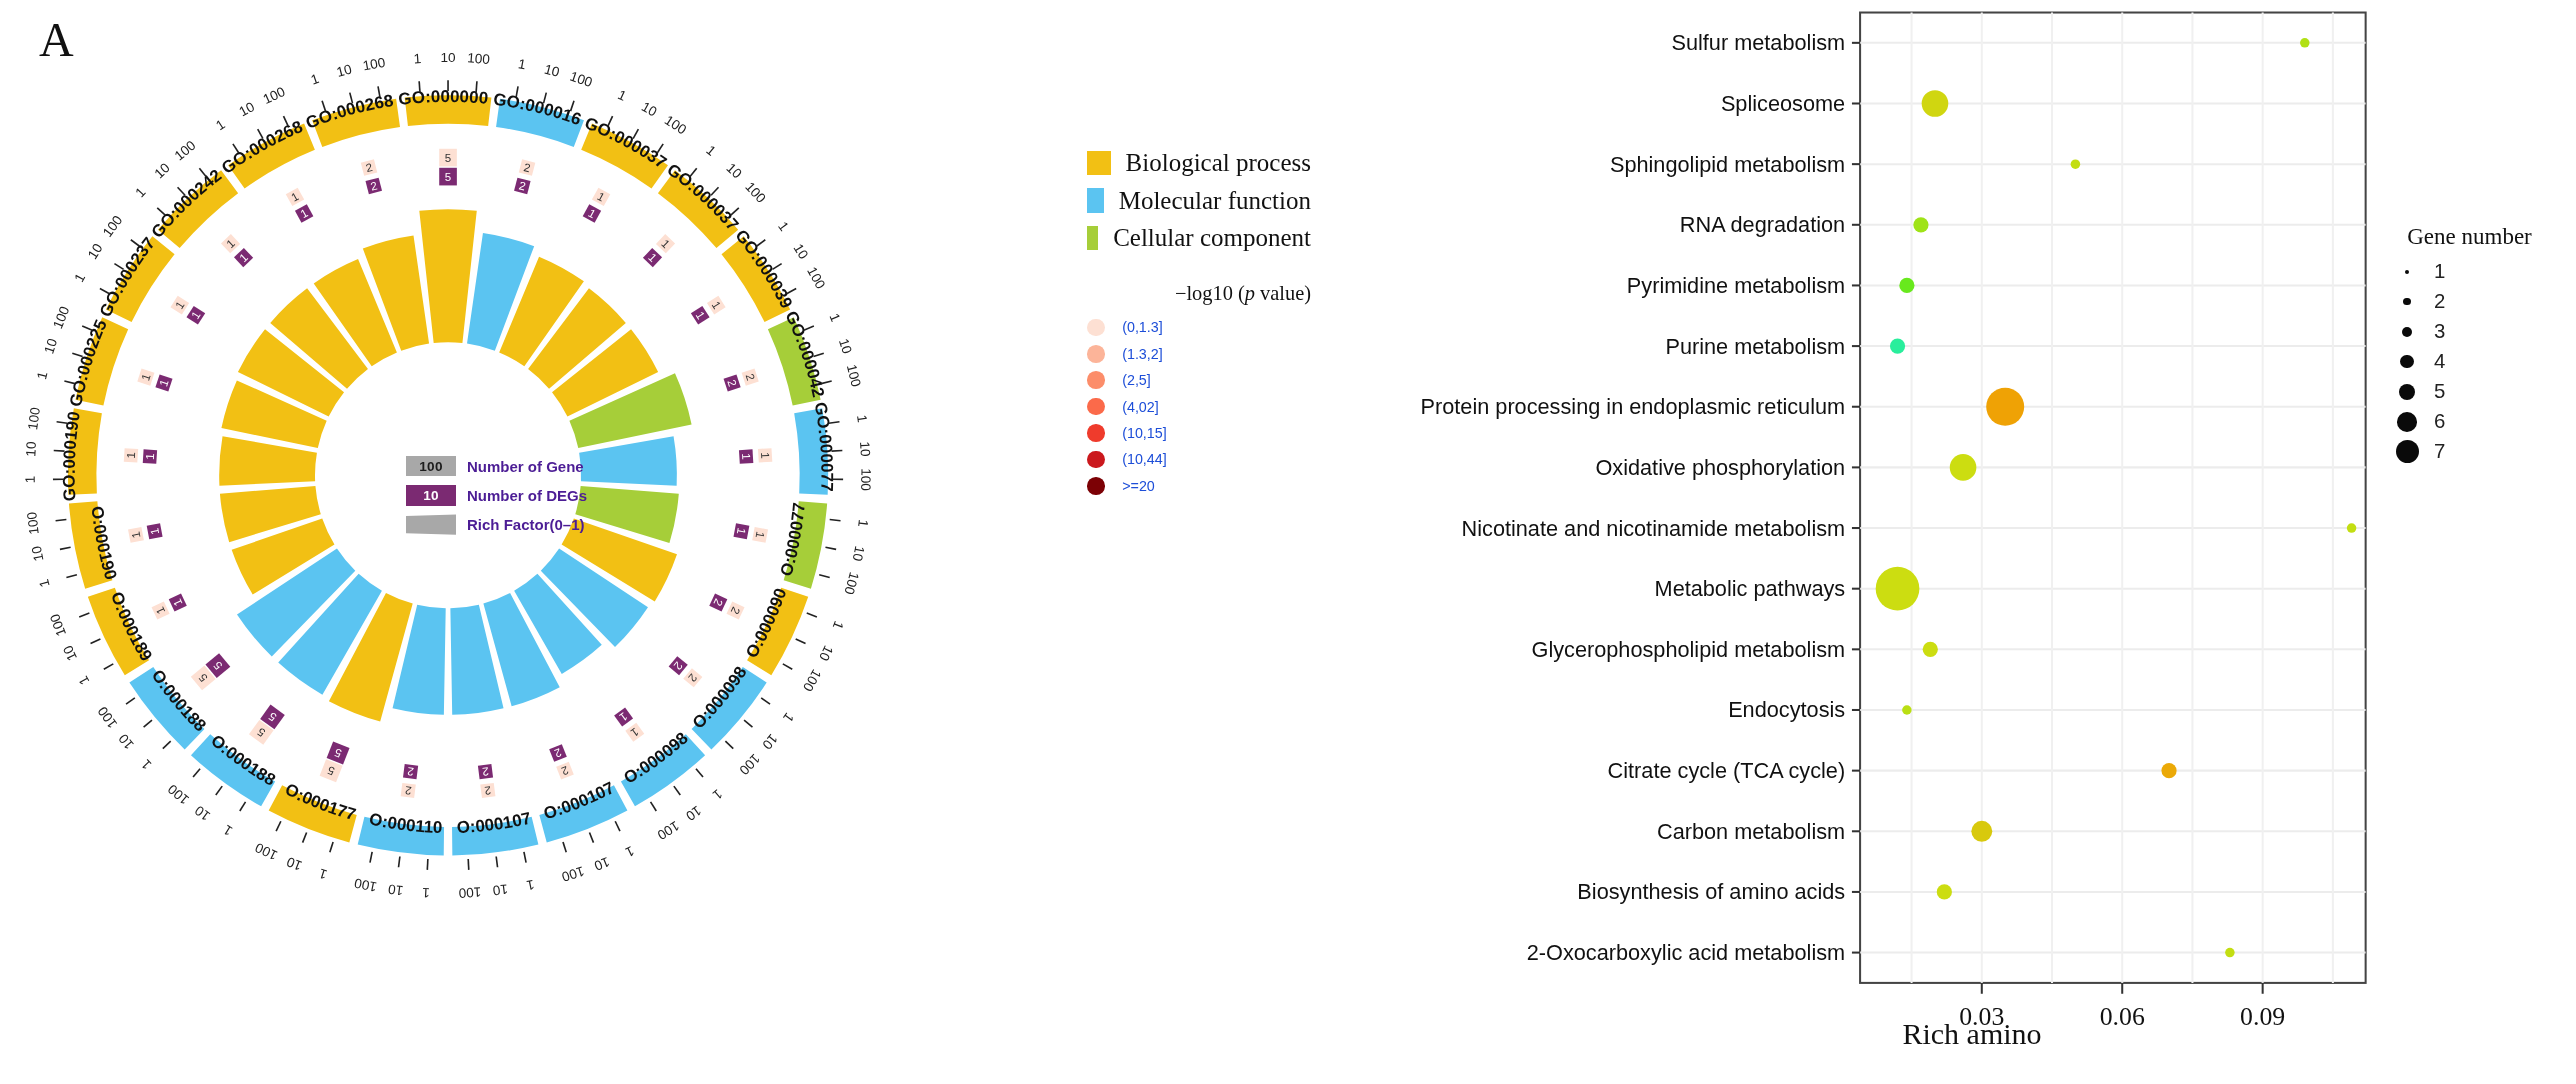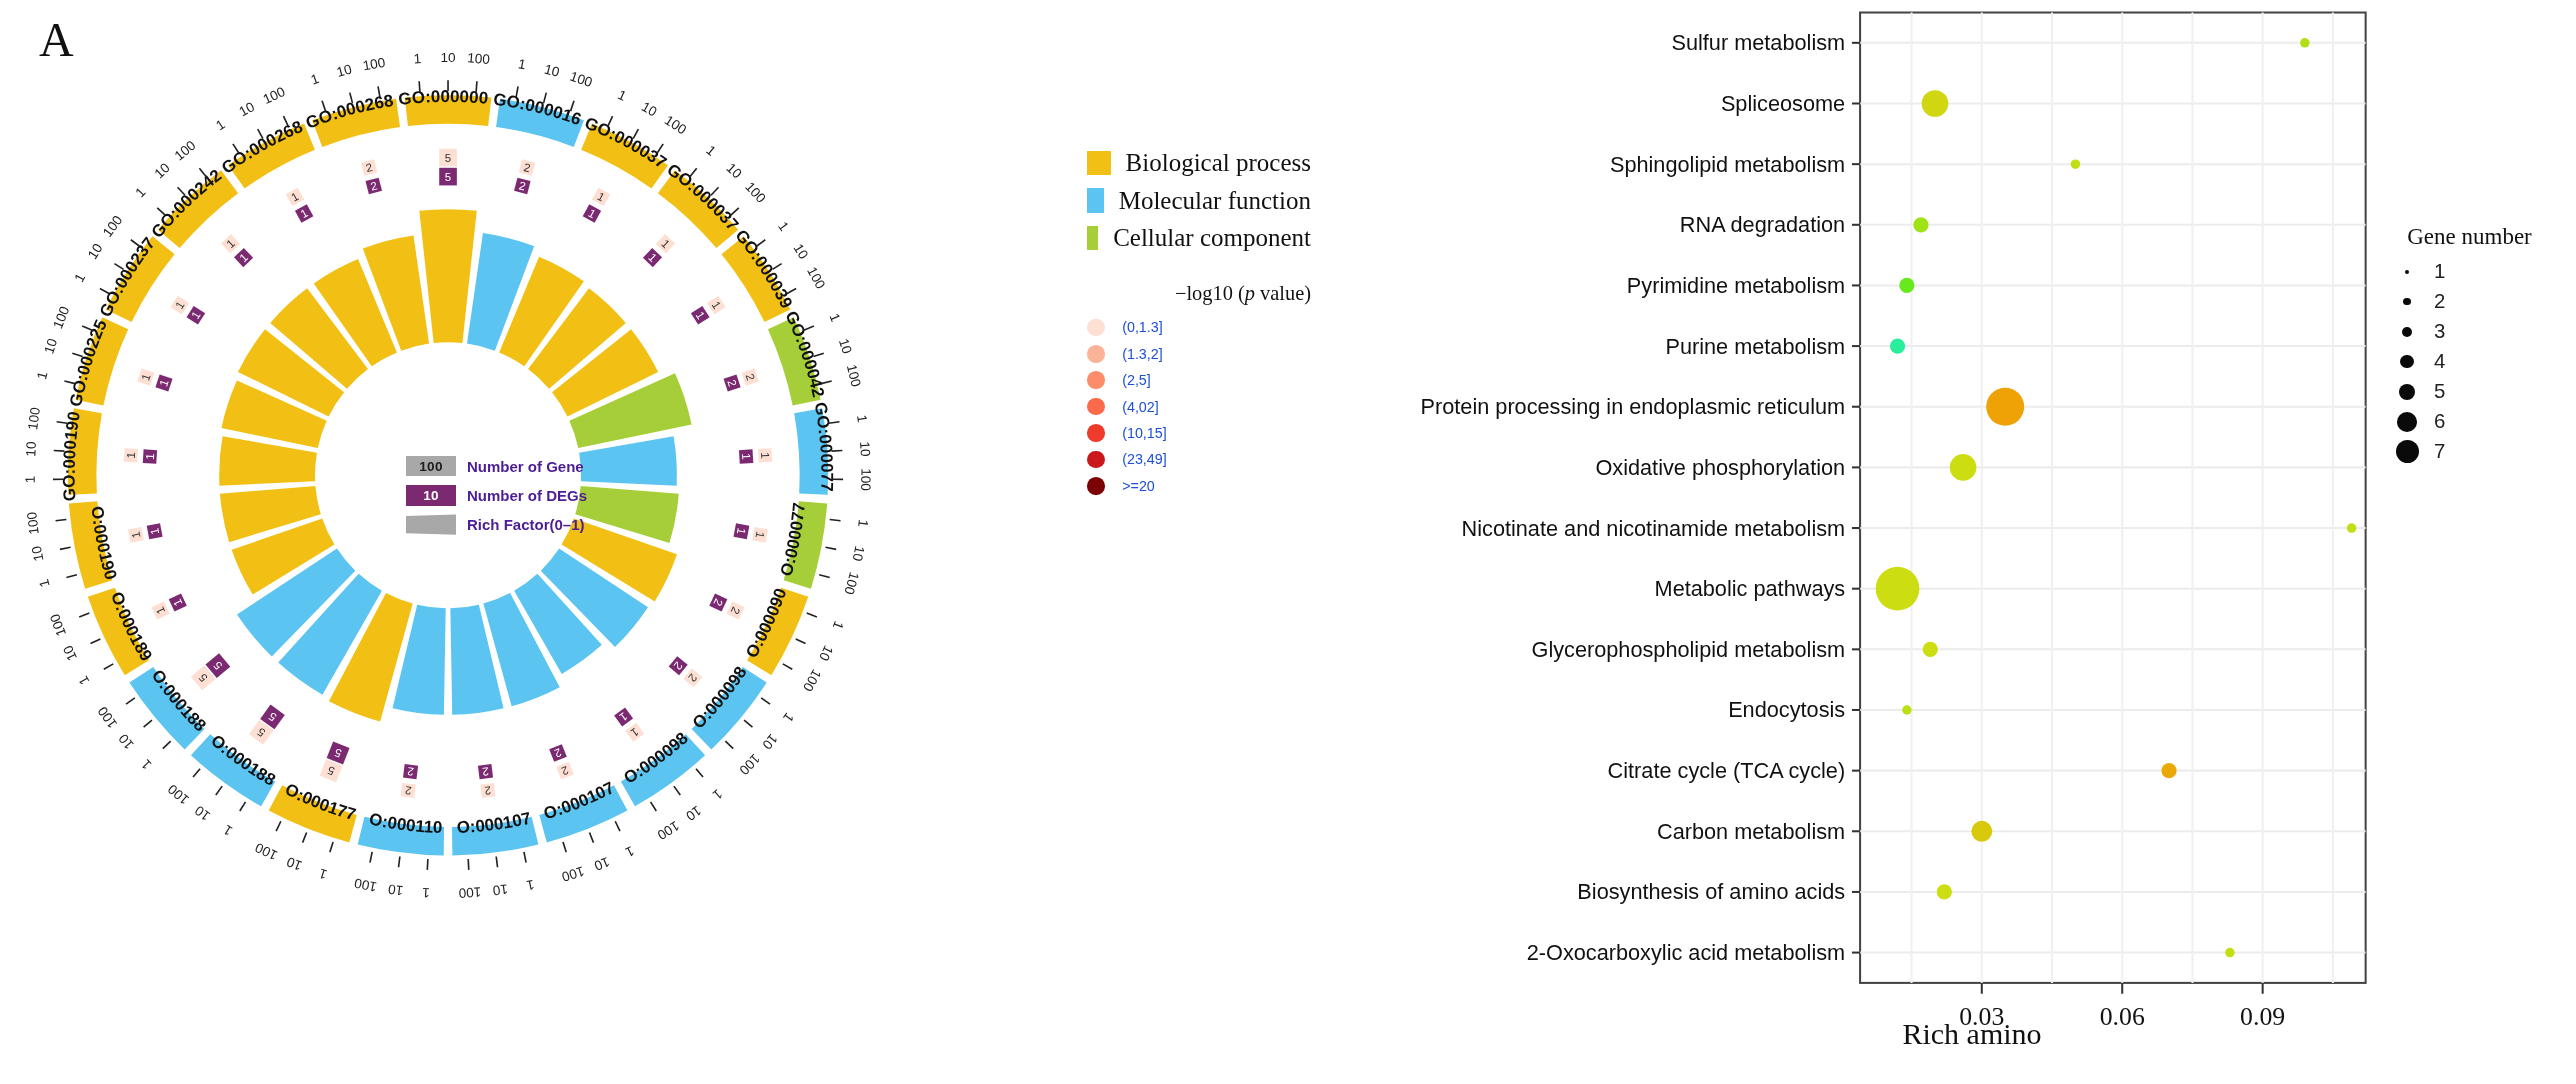--- a/index.html
+++ b/index.html
@@ -561,21 +561,21 @@
         <div class="pv-row">
           <span class="pv-dot" style="background: rgb(251, 106, 74);"></span>
           <span class="pv-txt">(4,02]</span>
         </div>
         <div class="pv-row">
           <span class="pv-dot" style="background: rgb(239, 59, 44);"></span>
           <span class="pv-txt">(10,15]</span>
         </div>
         <div class="pv-row">
           <span class="pv-dot" style="background: rgb(203, 24, 29);"></span>
-          <span class="pv-txt">(23,49]</span>
+          <span class="pv-txt">(10,44]</span>
         </div>
         <div class="pv-row">
           <span class="pv-dot" style="background: rgb(124, 1, 5);"></span>
           <span class="pv-txt">&gt;=20</span>
         </div>
       </div>
   </div>
 </div>
 
 <div id="panel-b">

